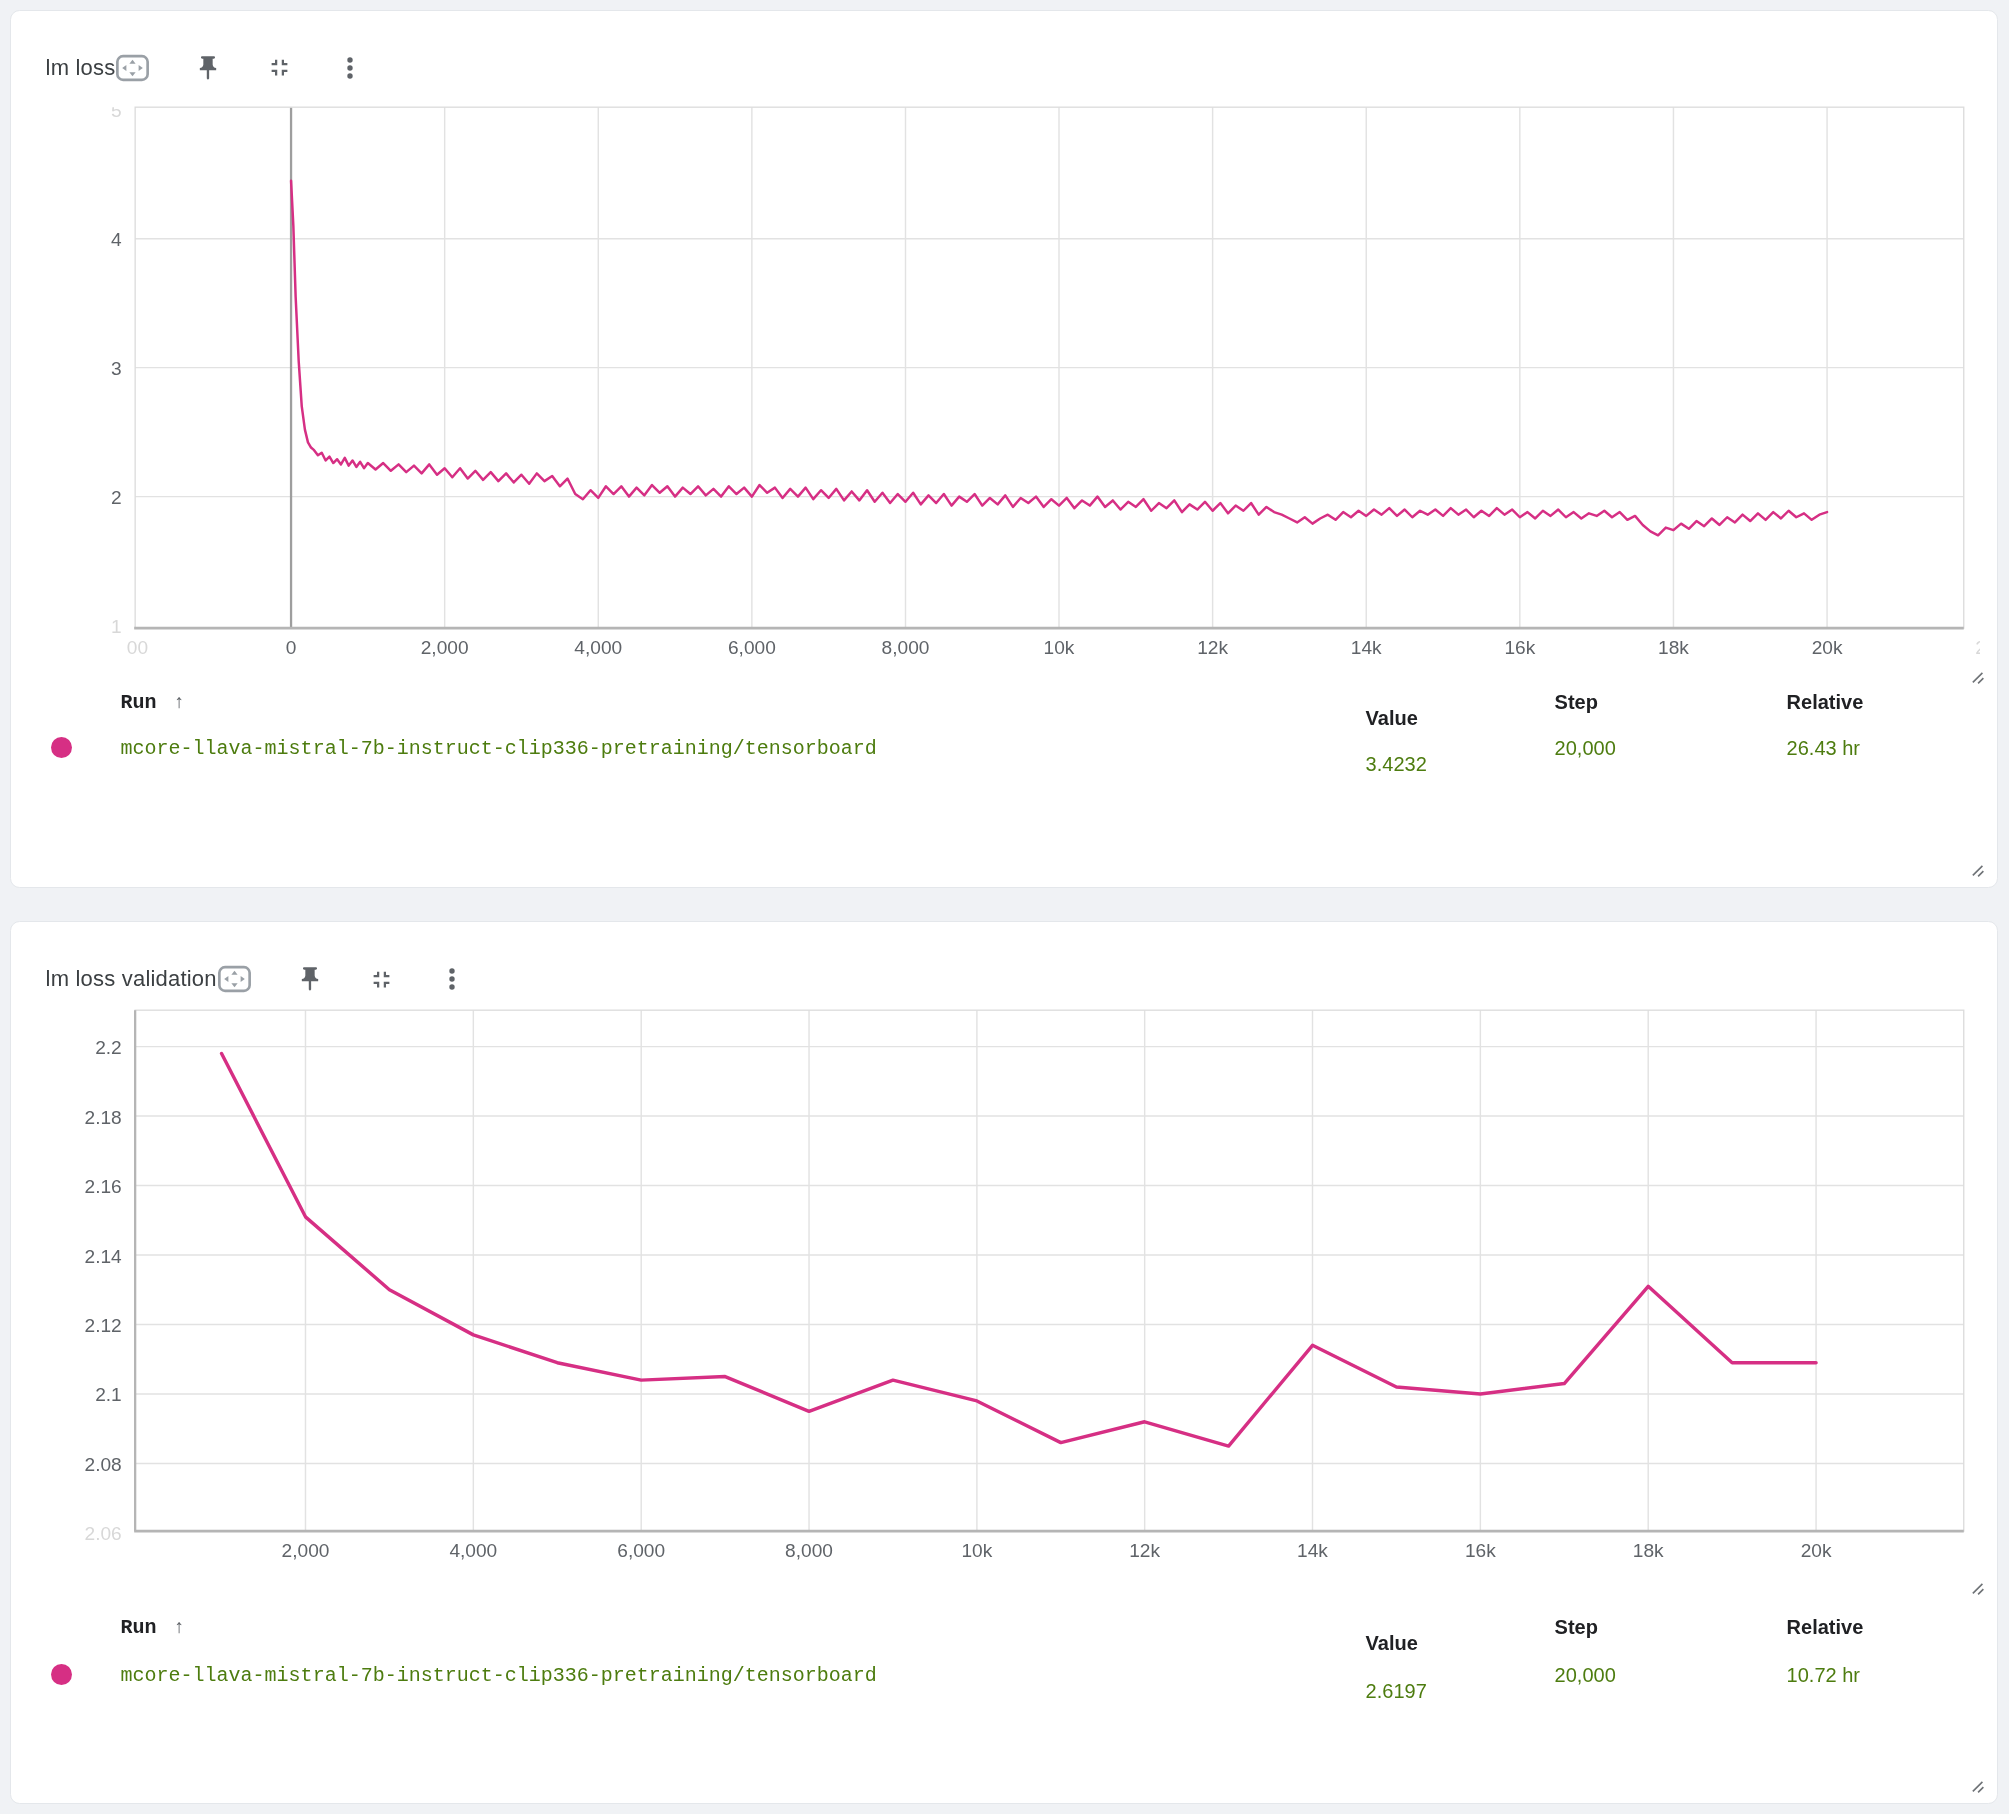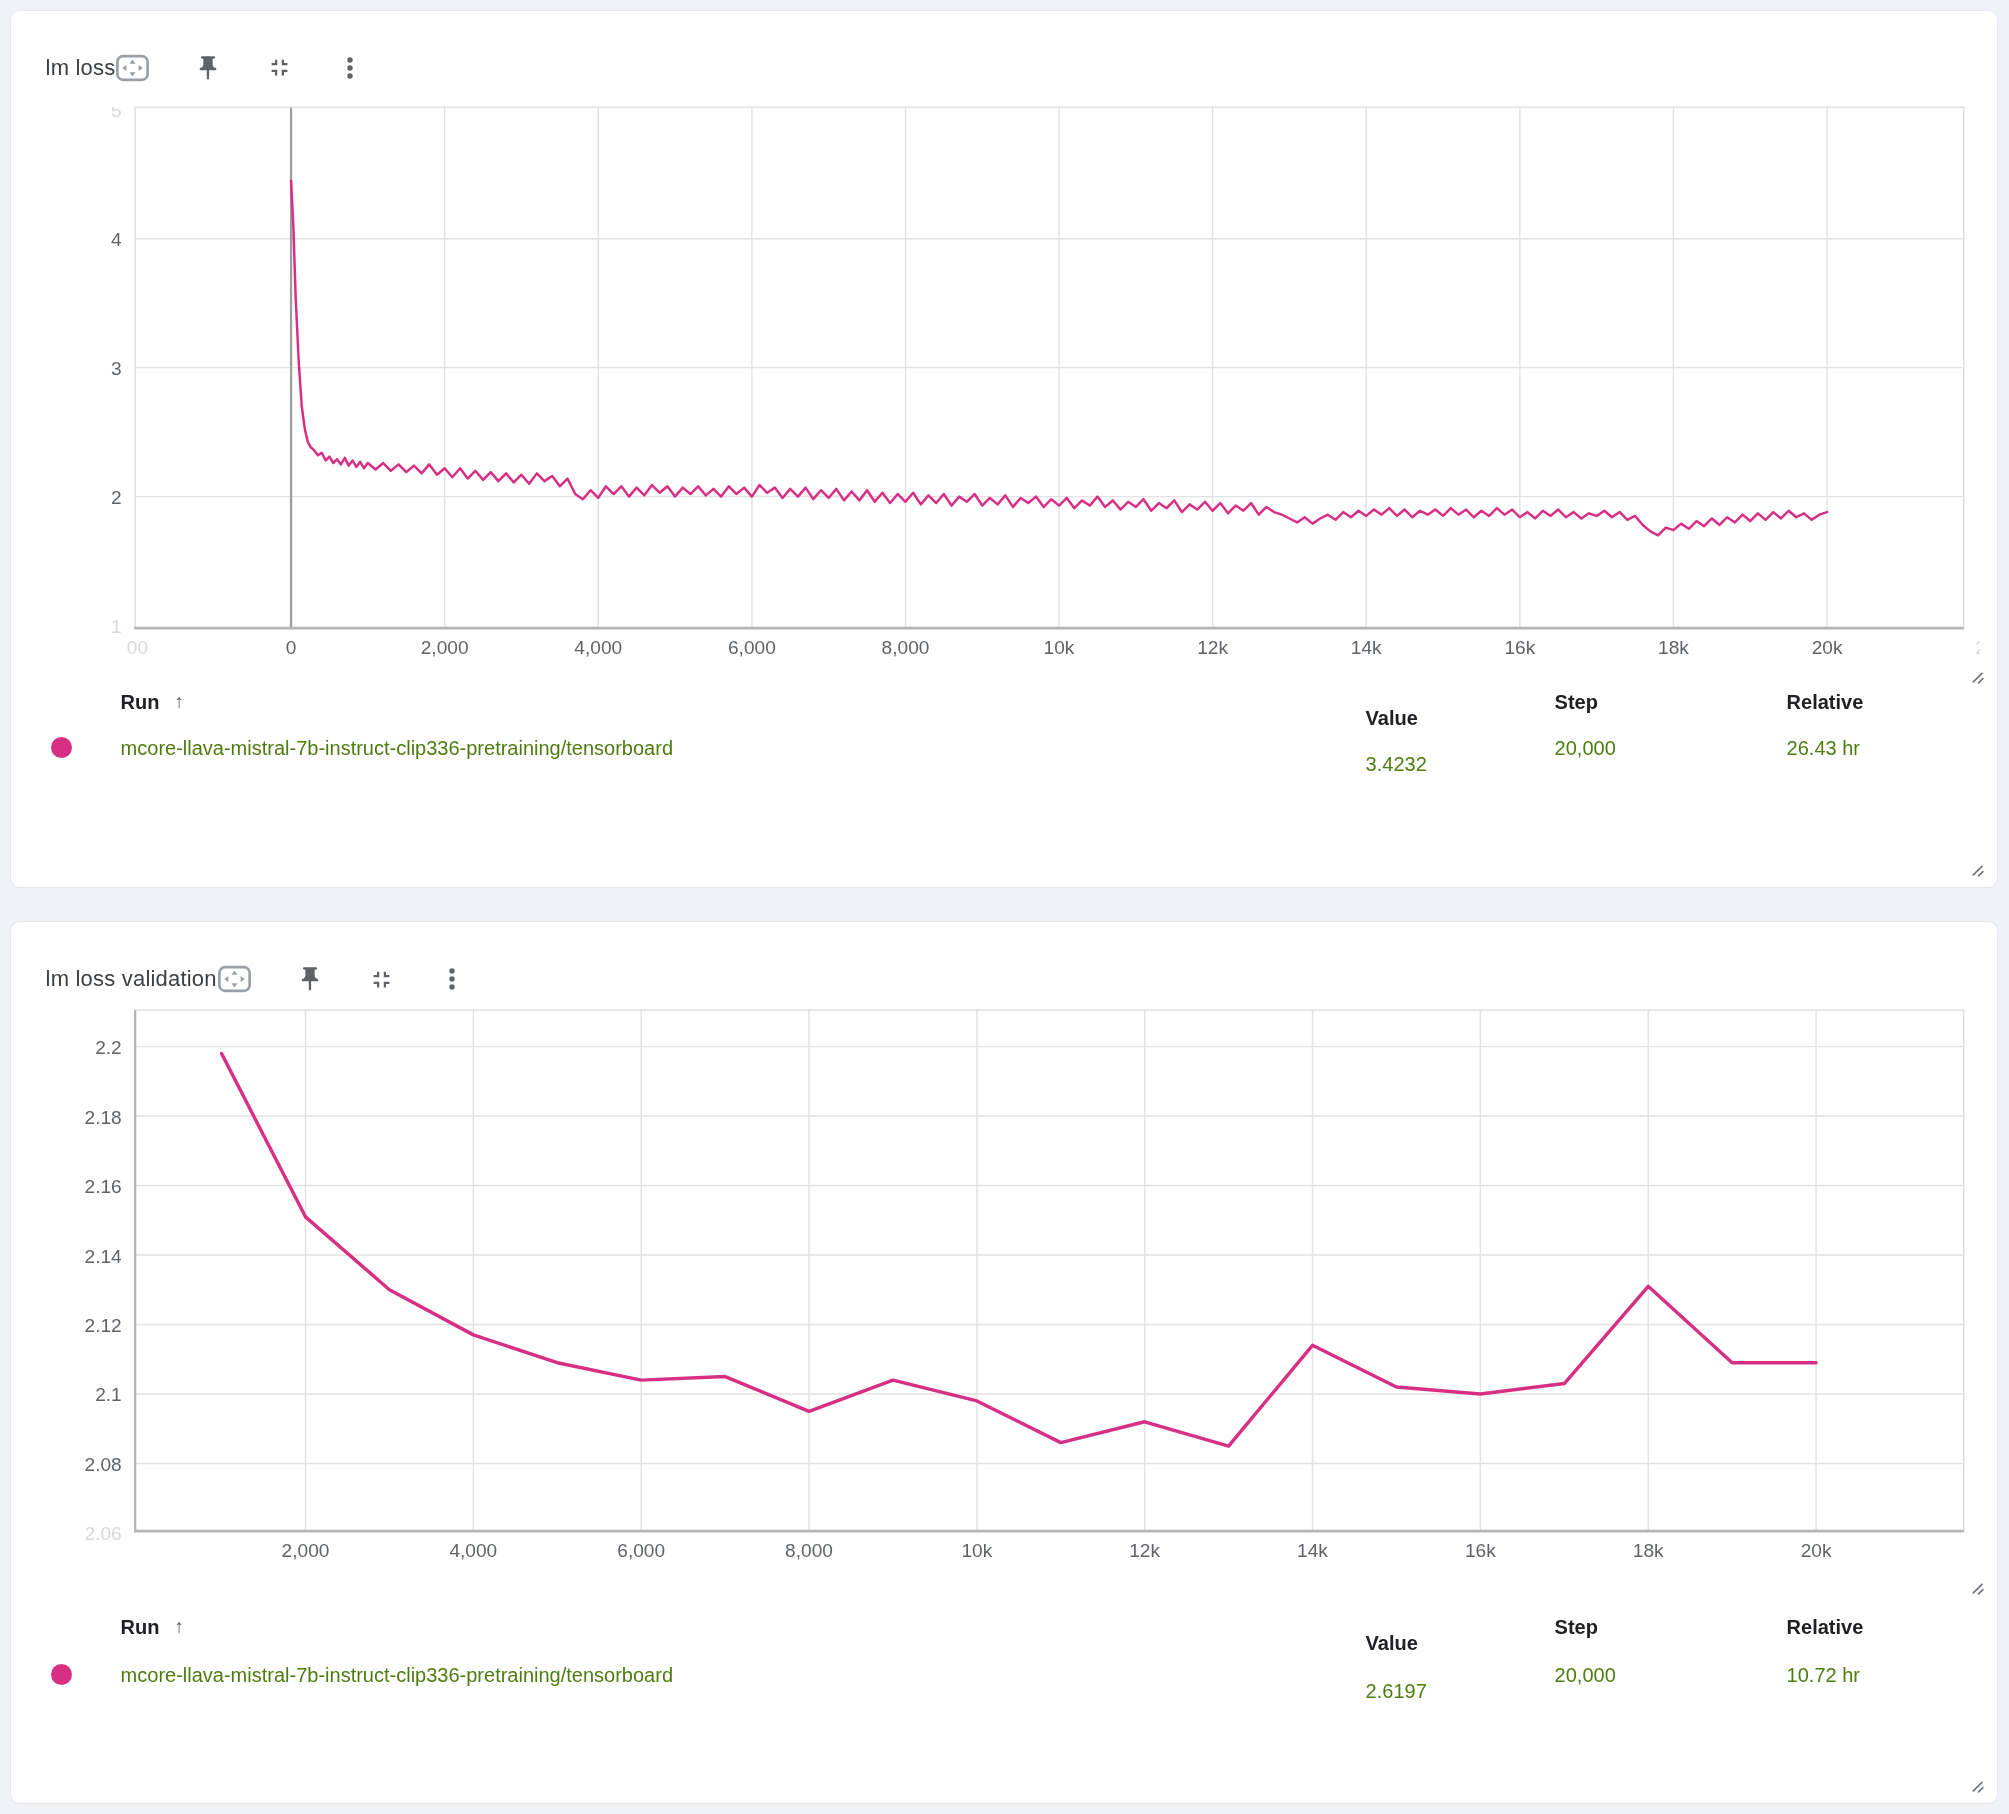--- a/index.html
+++ b/index.html
@@ -34,21 +34,21 @@
   .grip{position:absolute;right:11.5px;width:16.3px;height:16.3px;}
   .grip-a{top:658px;}
   .grip-b{bottom:8.6px;}
   .trow{position:absolute;left:0;width:100%;height:32.5px;}
   .thead{top:677px;}
   .tdata{top:723px;}
   #card1 .thead{top:690px;}
   #card1 .tdata{top:738px;}
   .trow span{position:absolute;white-space:nowrap;font-size:20px;color:#4d7c0f;top:3.8px;}
   .thead span{font-weight:bold;color:#202124;}
-  .c-run{left:110px;}
+  .c-run{left:110px;font-family:Liberation Mono, monospace;}
   .c-value{left:1355px;margin-top:16px;}
   .c-step{left:1544px;}
   .c-rel{left:1776px;}
   .sort-arrow{left:164px !important;font-weight:400 !important;font-size:19px !important;color:#5f6368 !important;}
   .dot{
     position:absolute;left:40px;top:2.9px;width:21px;height:21px;border-radius:50%;
   }
 </style>
 </head>
 <body>

